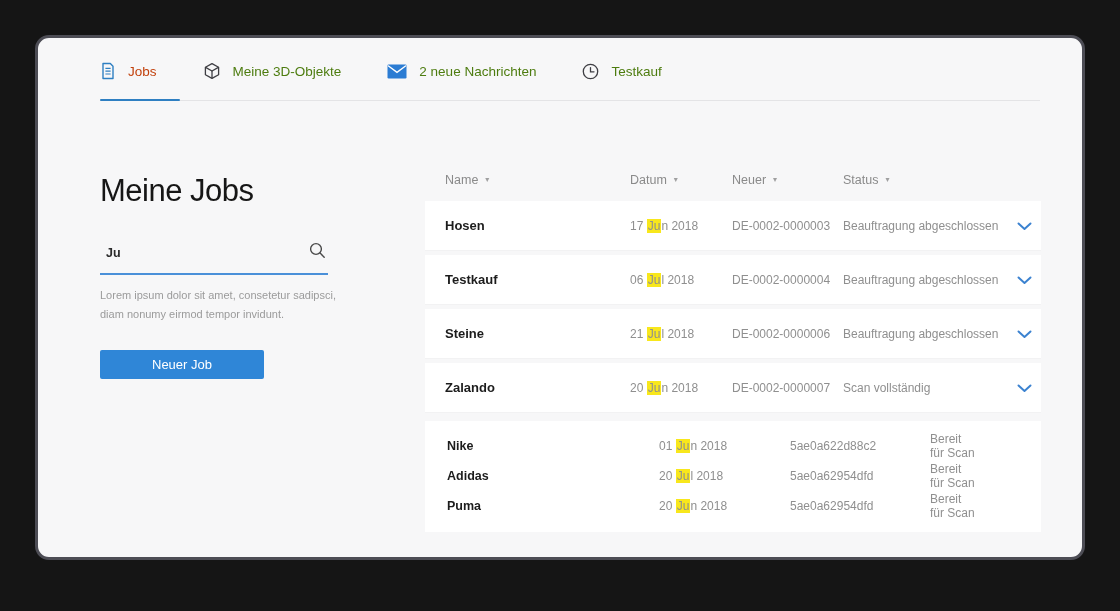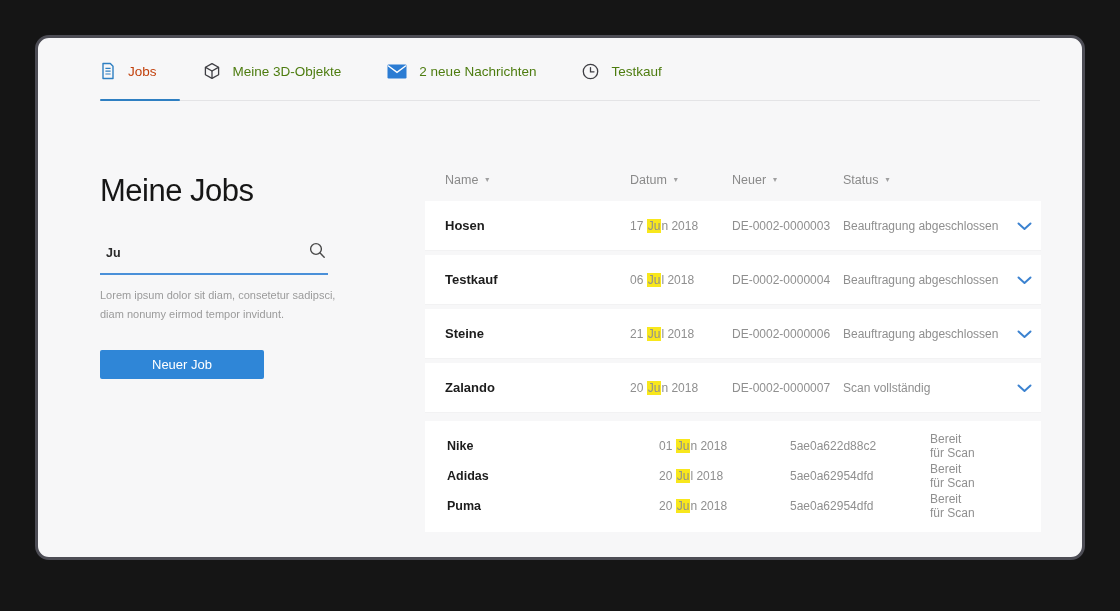--- a/index.html
+++ b/index.html
@@ -145,21 +145,21 @@
       <input class="search-input" type="text" value="Ju" style="">
       <span>
         <svg width="17" height="17" viewBox="0 0 17 17" fill="none">
           <circle cx="7" cy="7" r="5.4" stroke="#4a4a4a" stroke-width="1.4"></circle>
           <line x1="11.1" y1="11.1" x2="15.2" y2="15.2" stroke="#4a4a4a" stroke-width="1.4" stroke-linecap="round"></line>
         </svg>
       </span>
     </div>
 
     <div class="panel-desc">
-      <div>Lorem ipsum dolor sit diam, consetetur sadipsci,</div>
+      <div>Lorem ipsum dolor sit amet, consetetur sadipsci,</div>
       <div>diam nonumy eirmod tempor invidunt.</div>
     </div>
 
     <button class="new-job-btn">Neuer Job</button>
   </div>
 
   <div class="jobs-table">
 
     <div class="grid-cols thead">
       <div class="th">

